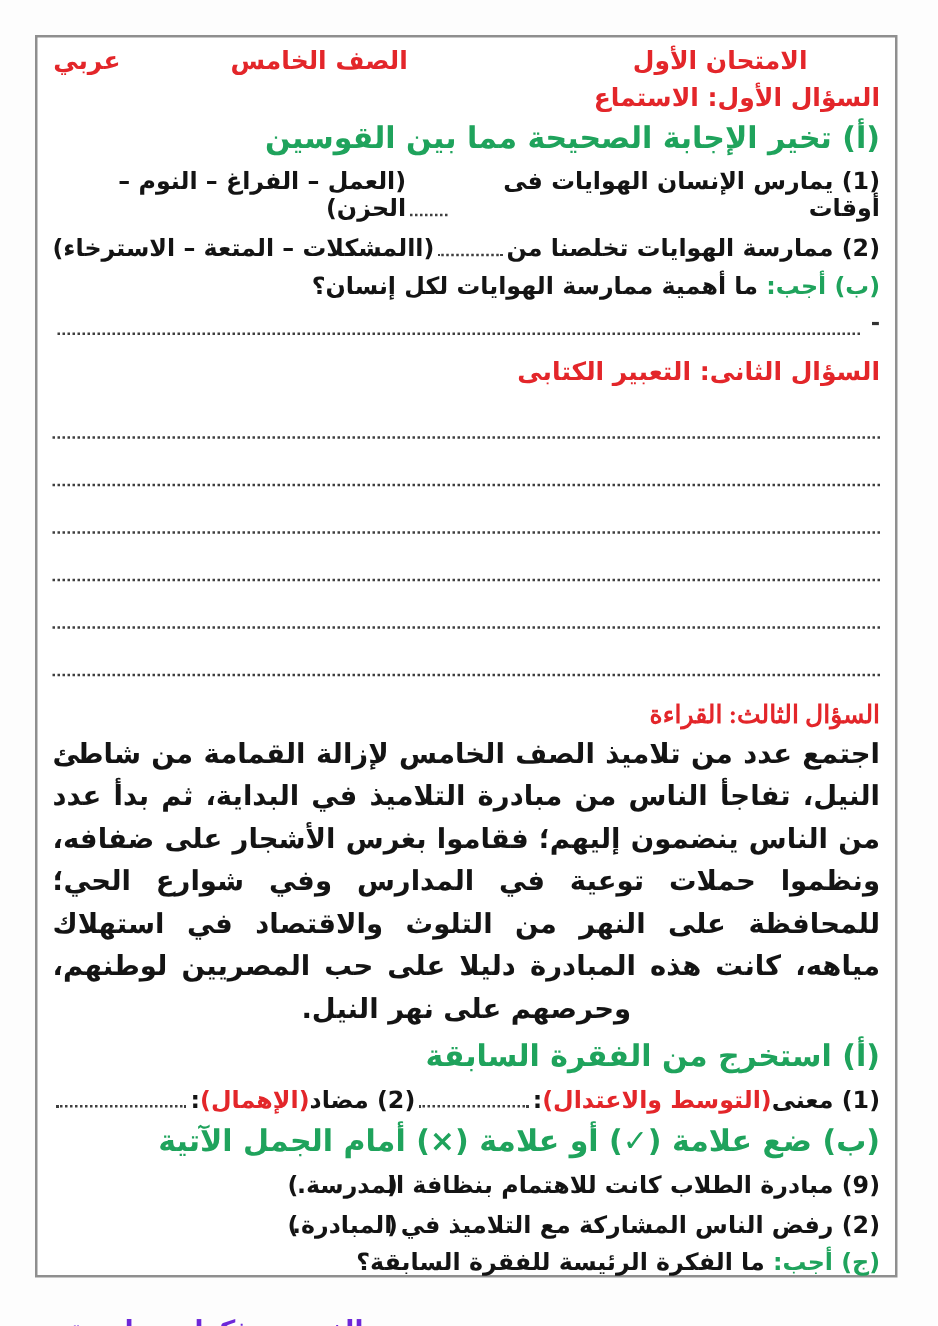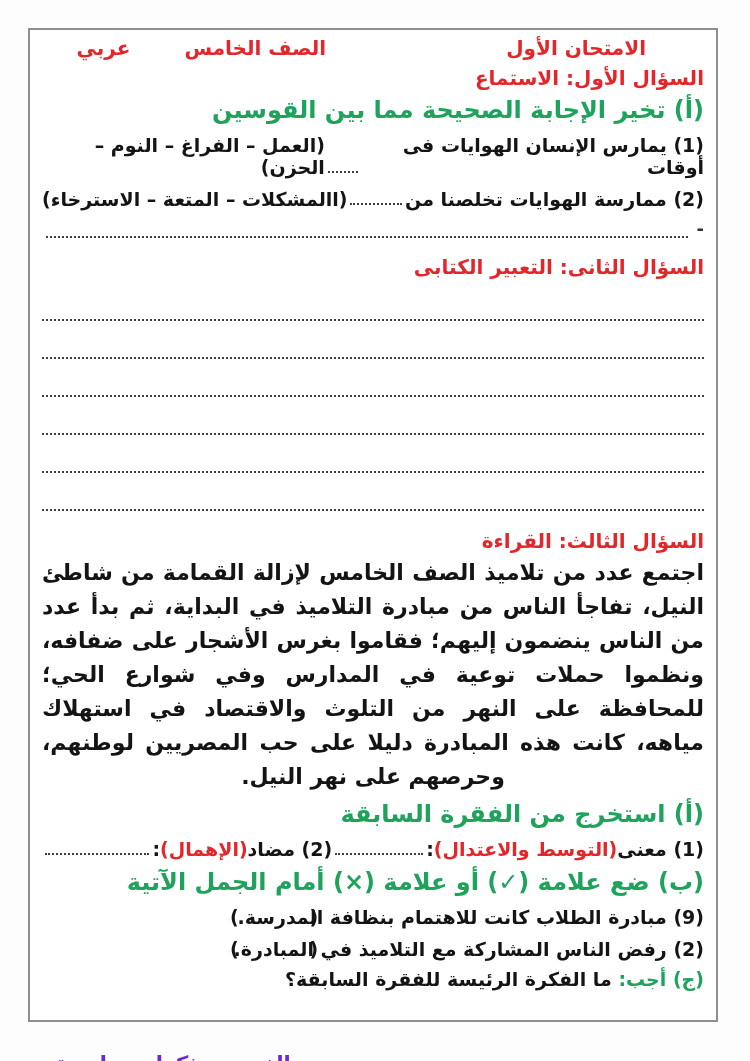--- a/index.html
+++ b/index.html
@@ -18,21 +18,21 @@
   .page{position:relative;width:750px;height:1061px;background:#fdfdfd;overflow:hidden;}
   .frame{
     position:absolute;left:28px;top:28px;width:690px;height:994px;
     background:#ffffff;border:2px solid #8f8f8f;
     padding:4px 12px 0 12px;direction:rtl;
   }
   
   .hdr{display:flex;direction:rtl;align-items:baseline;margin-top:2px;color:var(--red);font-size:20px;}
   .hdr .t1{margin-right:58px;text-align:center;}
   .hdr .t2{margin-right:180px;}
-  .hdr .t3{margin-right:54px;}
+  .hdr .t3{margin-right:88px;}
   .title-red{color:var(--red);font-size:20px;margin-top:6px;}
   .head-green{color:var(--green);font-size:24px;margin-top:6px;}
   
   .choice{display:flex;direction:rtl;font-size:19px;margin-top:10px;align-items:baseline;}
   .choice .dots{flex:1;border-bottom:2.5px dotted #3f3f3f;height:12px;align-self:flex-end;margin:0 3px 5px 3px;min-width:30px;}
   .mixline{font-size:19px;margin-top:8px;}
   .mixline .lbl{color:var(--green);}
   .mixline .qtxt{color:var(--ink);}
   
   .answer-line{display:flex;direction:rtl;align-items:center;margin-top:12px;}
@@ -72,37 +72,41 @@
       <span>(1) يمارس الإنسان الهوايات فى أوقات</span>
       <span class="dots"></span>
       <span>(العمل –  الفراغ – النوم – الحزن)</span>
     </div>
     <div class="choice">
       <span>(2) ممارسة الهوايات تخلصنا من</span>
       <span class="dots"></span>
       <span>(االمشكلات – المتعة – الاسترخاء)</span>
     </div>
 
+    <div class="mixline">
+      <span class="lbl">(ب) أجب:</span>
+      <span class="qtxt">ما أهمية ممارسة الهوايات لكل إنسان؟</span>
+    </div>
     <div class="answer-line">
       <span class="dash">-</span>
       <span class="leader"></span>
     </div>
 
     <div class="title-red" style="margin-top:12px;">السؤال الثانى: التعبير الكتابى</div>
 
     <div class="writing-lines">
       <div class="writing-line"></div>
       <div class="writing-line"></div>
       <div class="writing-line"></div>
       <div class="writing-line"></div>
       <div class="writing-line"></div>
       <div class="writing-line"></div>
     </div>
 
-    <div class="title-red" style="margin-top:18px;">السؤال الثالث: القراءة</div>
+    <div class="title-red" style="margin-top:18px;font-family:Liberation Serif, serif;">السؤال الثالث: القراءة</div>
     <div class="passage">اجتمع عدد من تلاميذ الصف الخامس لإزالة القمامة من شاطئ النيل، تفاجأ الناس من مبادرة التلاميذ في البداية، ثم بدأ عدد من الناس ينضمون إليهم؛ فقاموا بغرس الأشجار على ضفافه، ونظموا حملات توعية في المدارس وفي شوارع الحي؛ للمحافظة على النهر من التلوث والاقتصاد في استهلاك مياهه، كانت هذه المبادرة دليلا على حب المصريين لوطنهم، وحرصهم على نهر النيل.</div>
 
     <div class="head-green">(أ) استخرج من الفقرة السابقة</div>
 
     <div class="ext-row">
       <span>(1)  معنى </span>
       <span class="w-red">(التوسط والاعتدال)</span>
       <span>:</span>
       <span class="dots-fixed"></span>
       <span>(2) مضاد </span>

